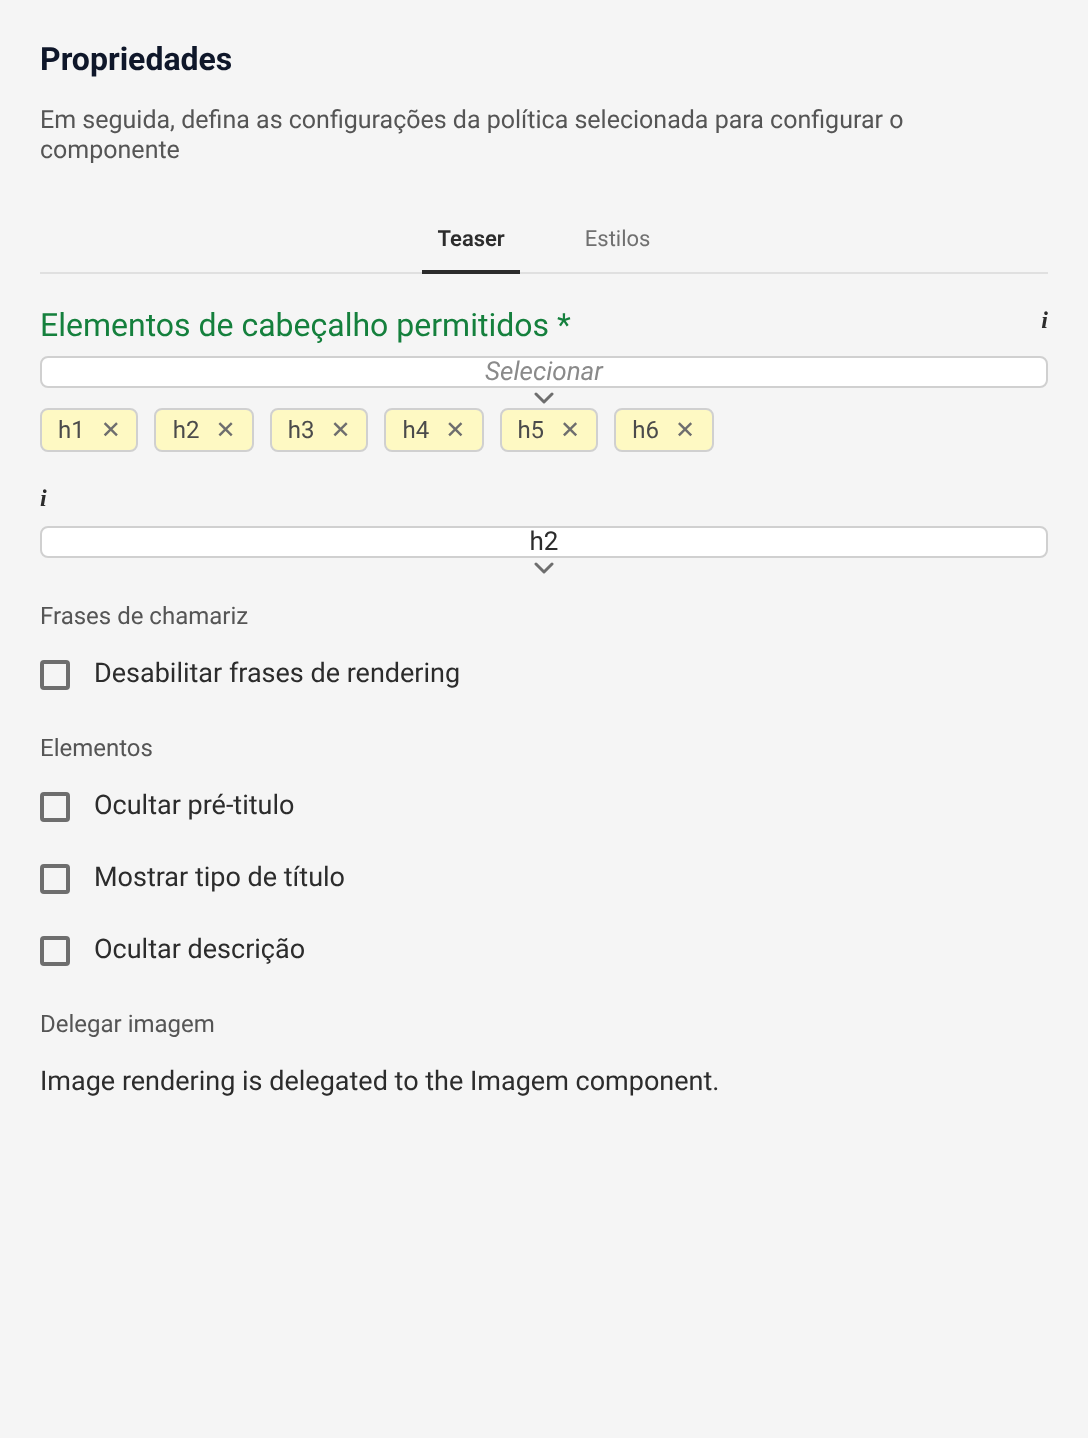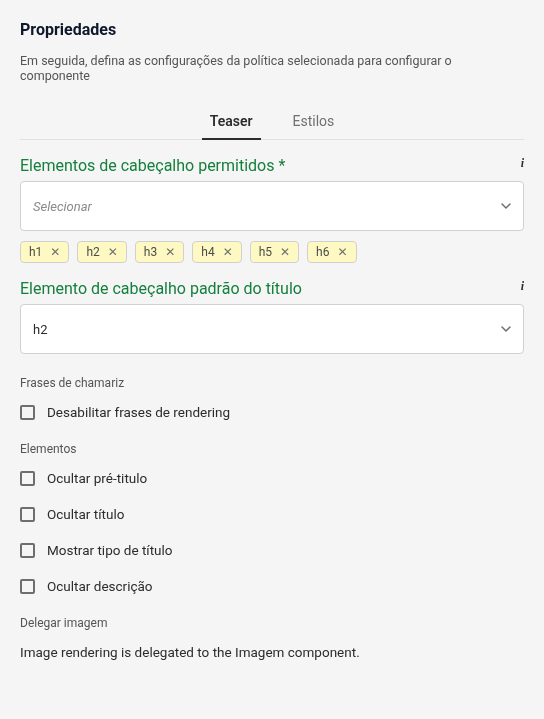--- a/index.html
+++ b/index.html
@@ -26,21 +26,21 @@
     margin-bottom: 22px;
   }
   .tabs {
     display: flex;
     justify-content: center;
     gap: 32px;
     border-bottom: 1px solid #e0e0e0;
     margin-bottom: 16px;
   }
   .tab {
-    font-size: 14px;
+    font-size: 11px;
     color: #707070;
     padding: 8px 4px 10px 4px;
     cursor: pointer;
     position: relative;
   }
   .tab.active {
     color: #2c2c2c;
     font-weight: 600;
   }
   .tab.active::after {
@@ -67,30 +67,31 @@
     font-size: 12px;
     color: #2c2c2c;
     font-weight: bold;
     font-style: italic;
     font-family: Georgia, serif;
     cursor: pointer;
     align-self: flex-start;
   }
   .select-box {
     width: 100%;
-    height: 50px;
+    height: 16px;
     border: 1px solid #d0d0d0;
     border-radius: 4px;
     background: #fff;
     display: flex;
     align-items: center;
     justify-content: space-between;
-    padding: 12px 12px;
+    padding: 0 12px;
     cursor: pointer;
     margin-bottom: 10px;
+    flex-direction: column;
   }
   .select-placeholder {
     font-size: 13px;
     color: #8a8a8a;
     font-style: italic;
   }
   .select-value {
     font-size: 13px;
     color: #2c2c2c;
   }
@@ -204,21 +205,20 @@
       <span>h5</span>
       <span class="tag-close">✕</span>
     </span>
     <span class="tag">
       <span>h6</span>
       <span class="tag-close">✕</span>
     </span>
   </div>
 
   <div class="field-label-row">
-    <div class="field-label">Elemento de cabeçalho padrão do título</div>
     <span class="info-icon">i</span>
   </div>
   <div class="select-box">
     <span class="select-value">h2</span>
     <span class="chevron">
       <svg viewBox="0 0 10 10" width="10" height="10">
           <path d="M1 3 L5 7 L9 3" stroke="#6e6e6e" stroke-width="1.5" fill="none" stroke-linecap="round" stroke-linejoin="round"></path>
         </svg>
     </span>
   </div>
@@ -230,24 +230,20 @@
   </div>
 
   <div class="section-label">Elementos</div>
 
   <div class="checkbox-row">
     <span class="checkbox-box"></span>
     <span class="checkbox-label">Ocultar pré-titulo</span>
   </div>
   <div class="checkbox-row">
     <span class="checkbox-box"></span>
-    <span class="checkbox-label">Ocultar título</span>
-  </div>
-  <div class="checkbox-row">
-    <span class="checkbox-box"></span>
     <span class="checkbox-label">Mostrar tipo de título</span>
   </div>
   <div class="checkbox-row">
     <span class="checkbox-box"></span>
     <span class="checkbox-label">Ocultar descrição</span>
   </div>
 
   <div class="section-label">Delegar imagem</div>
   <div class="delegate-text">Image rendering is delegated to the Imagem component.</div>
 

